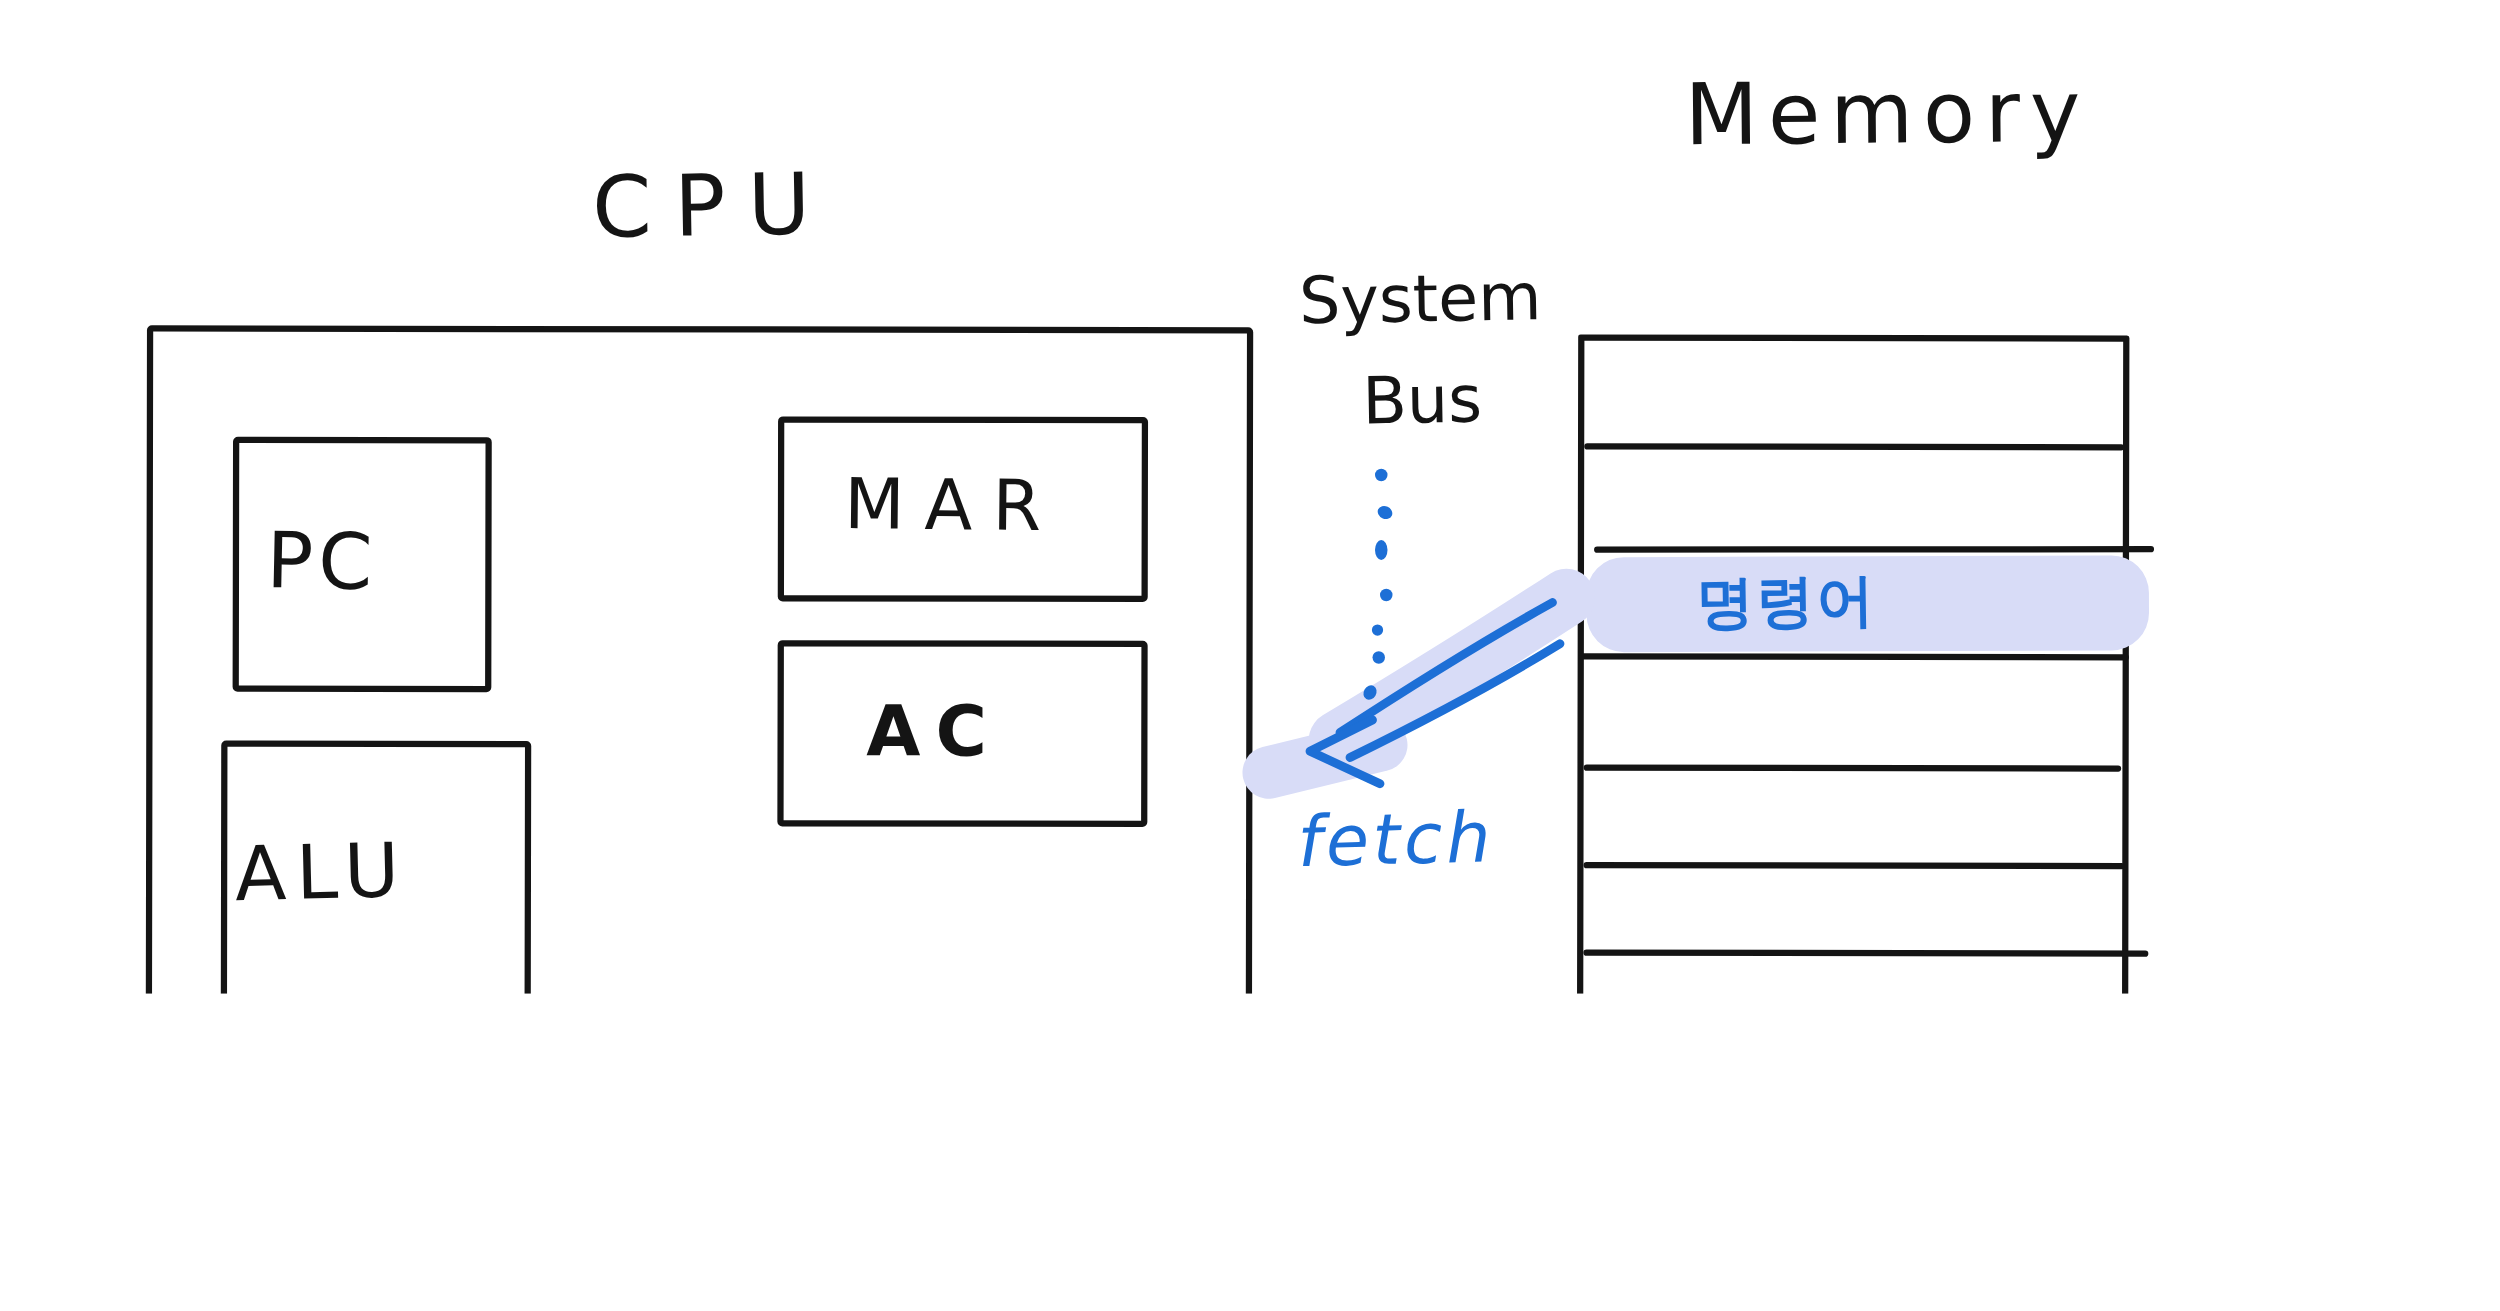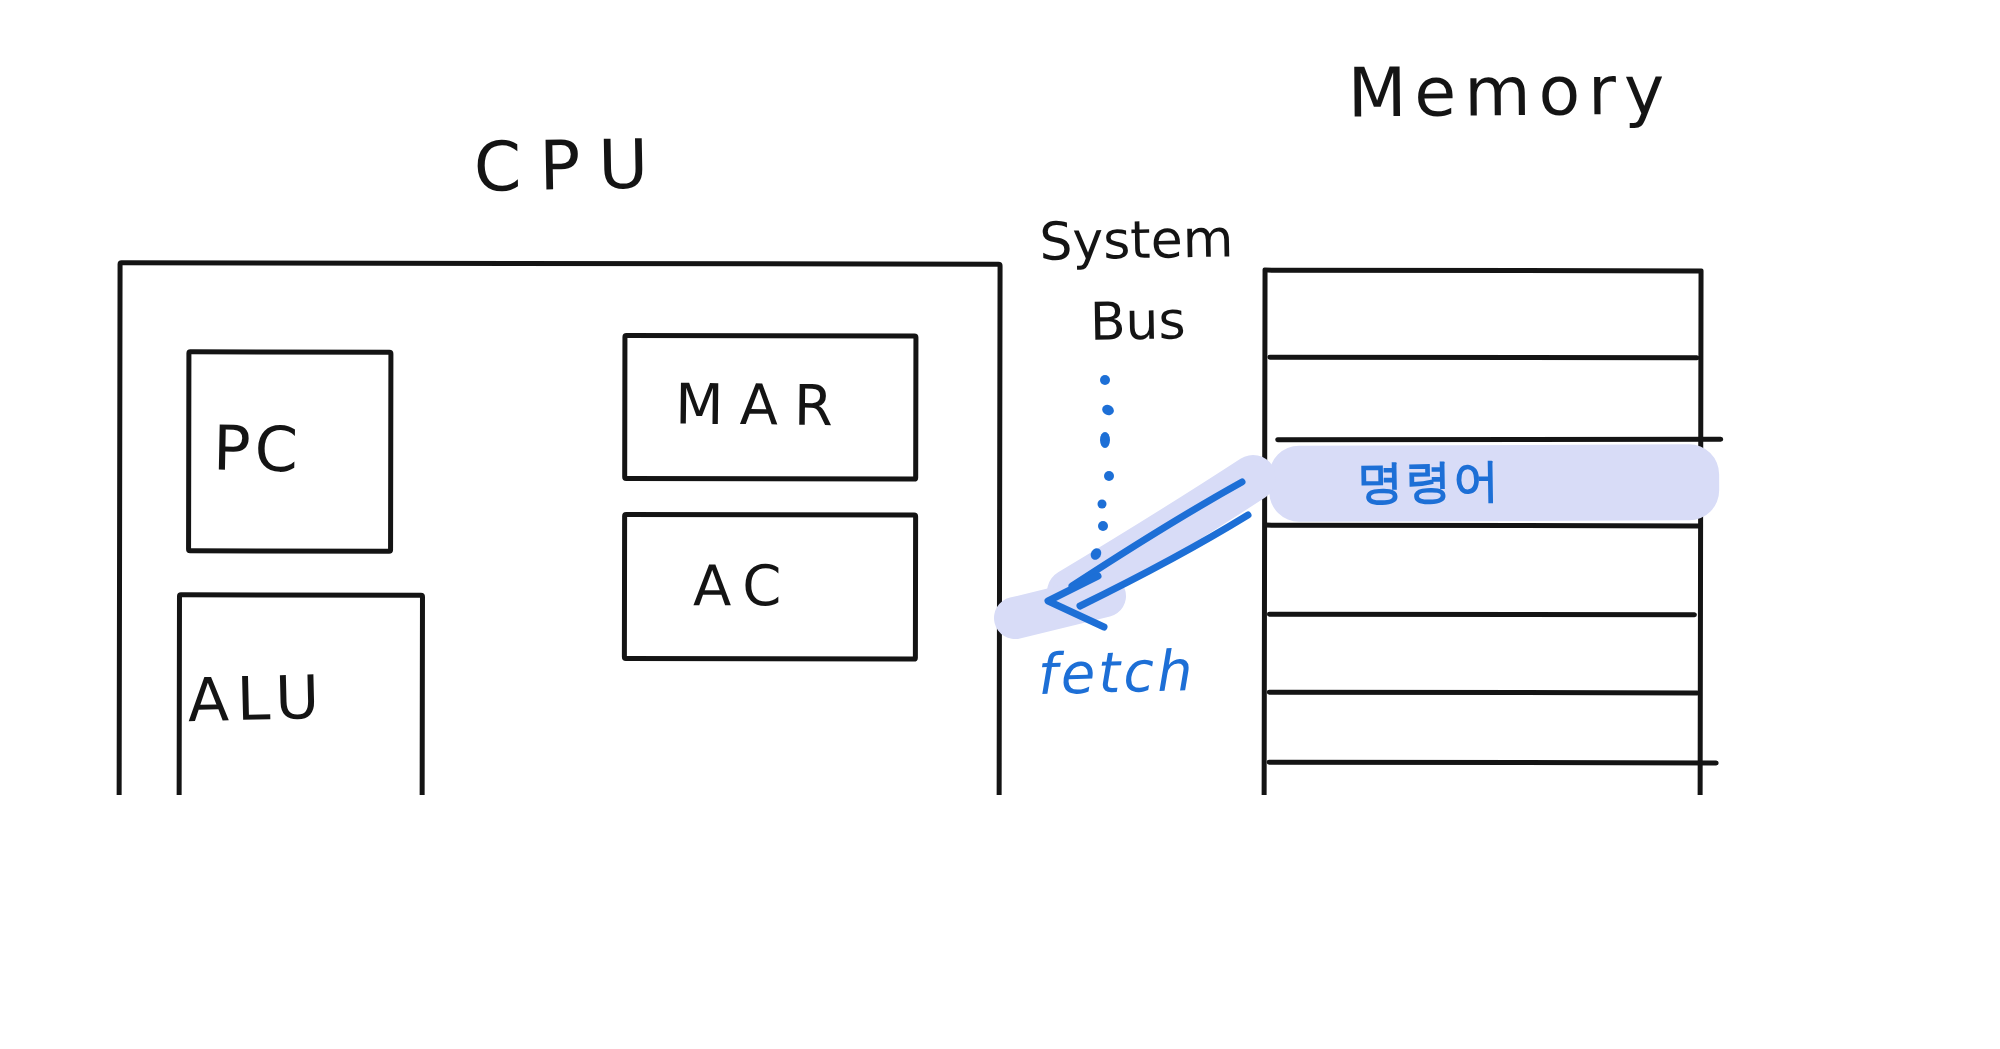--- a/index.html
+++ b/index.html
@@ -18,21 +18,21 @@
 
   
   .cpu-box{left:117px;top:261px;width:885px;height:654px;transform:rotate(0.1deg);}
   .reg-pc{left:64px;top:84px;width:207px;height:204px;}
   .lbl-pc{position:absolute;left:22px;top:58px;font-size:62px;letter-spacing:4px;transform:rotate(1deg);}
   .reg-alu{left:55px;top:327px;width:248px;height:245px;}
   .lbl-alu{position:absolute;left:6px;top:66px;font-size:60px;letter-spacing:8px;transform:rotate(-1.5deg);}
   .reg-mar{left:500px;top:67px;width:296px;height:148px;text-decoration:underline;}
   .lbl-mar{position:absolute;left:48px;top:34px;font-size:56px;letter-spacing:16px;transform:rotate(0.5deg);}
   .reg-ac{left:500px;top:246px;width:296px;height:149px;}
-  .lbl-ac{position:absolute;left:66px;top:36px;font-size:56px;letter-spacing:12px;}
+  .lbl-ac{position:absolute;left:66px;top:36px;font-size:56px;letter-spacing:12px;font-weight:bold;}
   .reg-mbr{left:501px;top:435px;width:295px;height:147px;}
   .lbl-mbr{position:absolute;left:32px;top:34px;font-size:52px;letter-spacing:16px;transform:rotate(0.6deg);}
 
   
   .memory-box{left:1262px;top:268px;width:441px;height:625px;border-radius:2px;transform:rotate(0.1deg);}
   .mem-line{position:absolute;height:5px;background:#141414;border-radius:3px;}
   .ml1{top:82px;left:0px;width:432px;}
   .ml2{top:164px;left:8px;width:448px;transform:rotate(-0.15deg);}
   .ml3{top:250px;left:-4px;width:440px;}
   .ml4{top:339px;left:0px;width:430px;}

